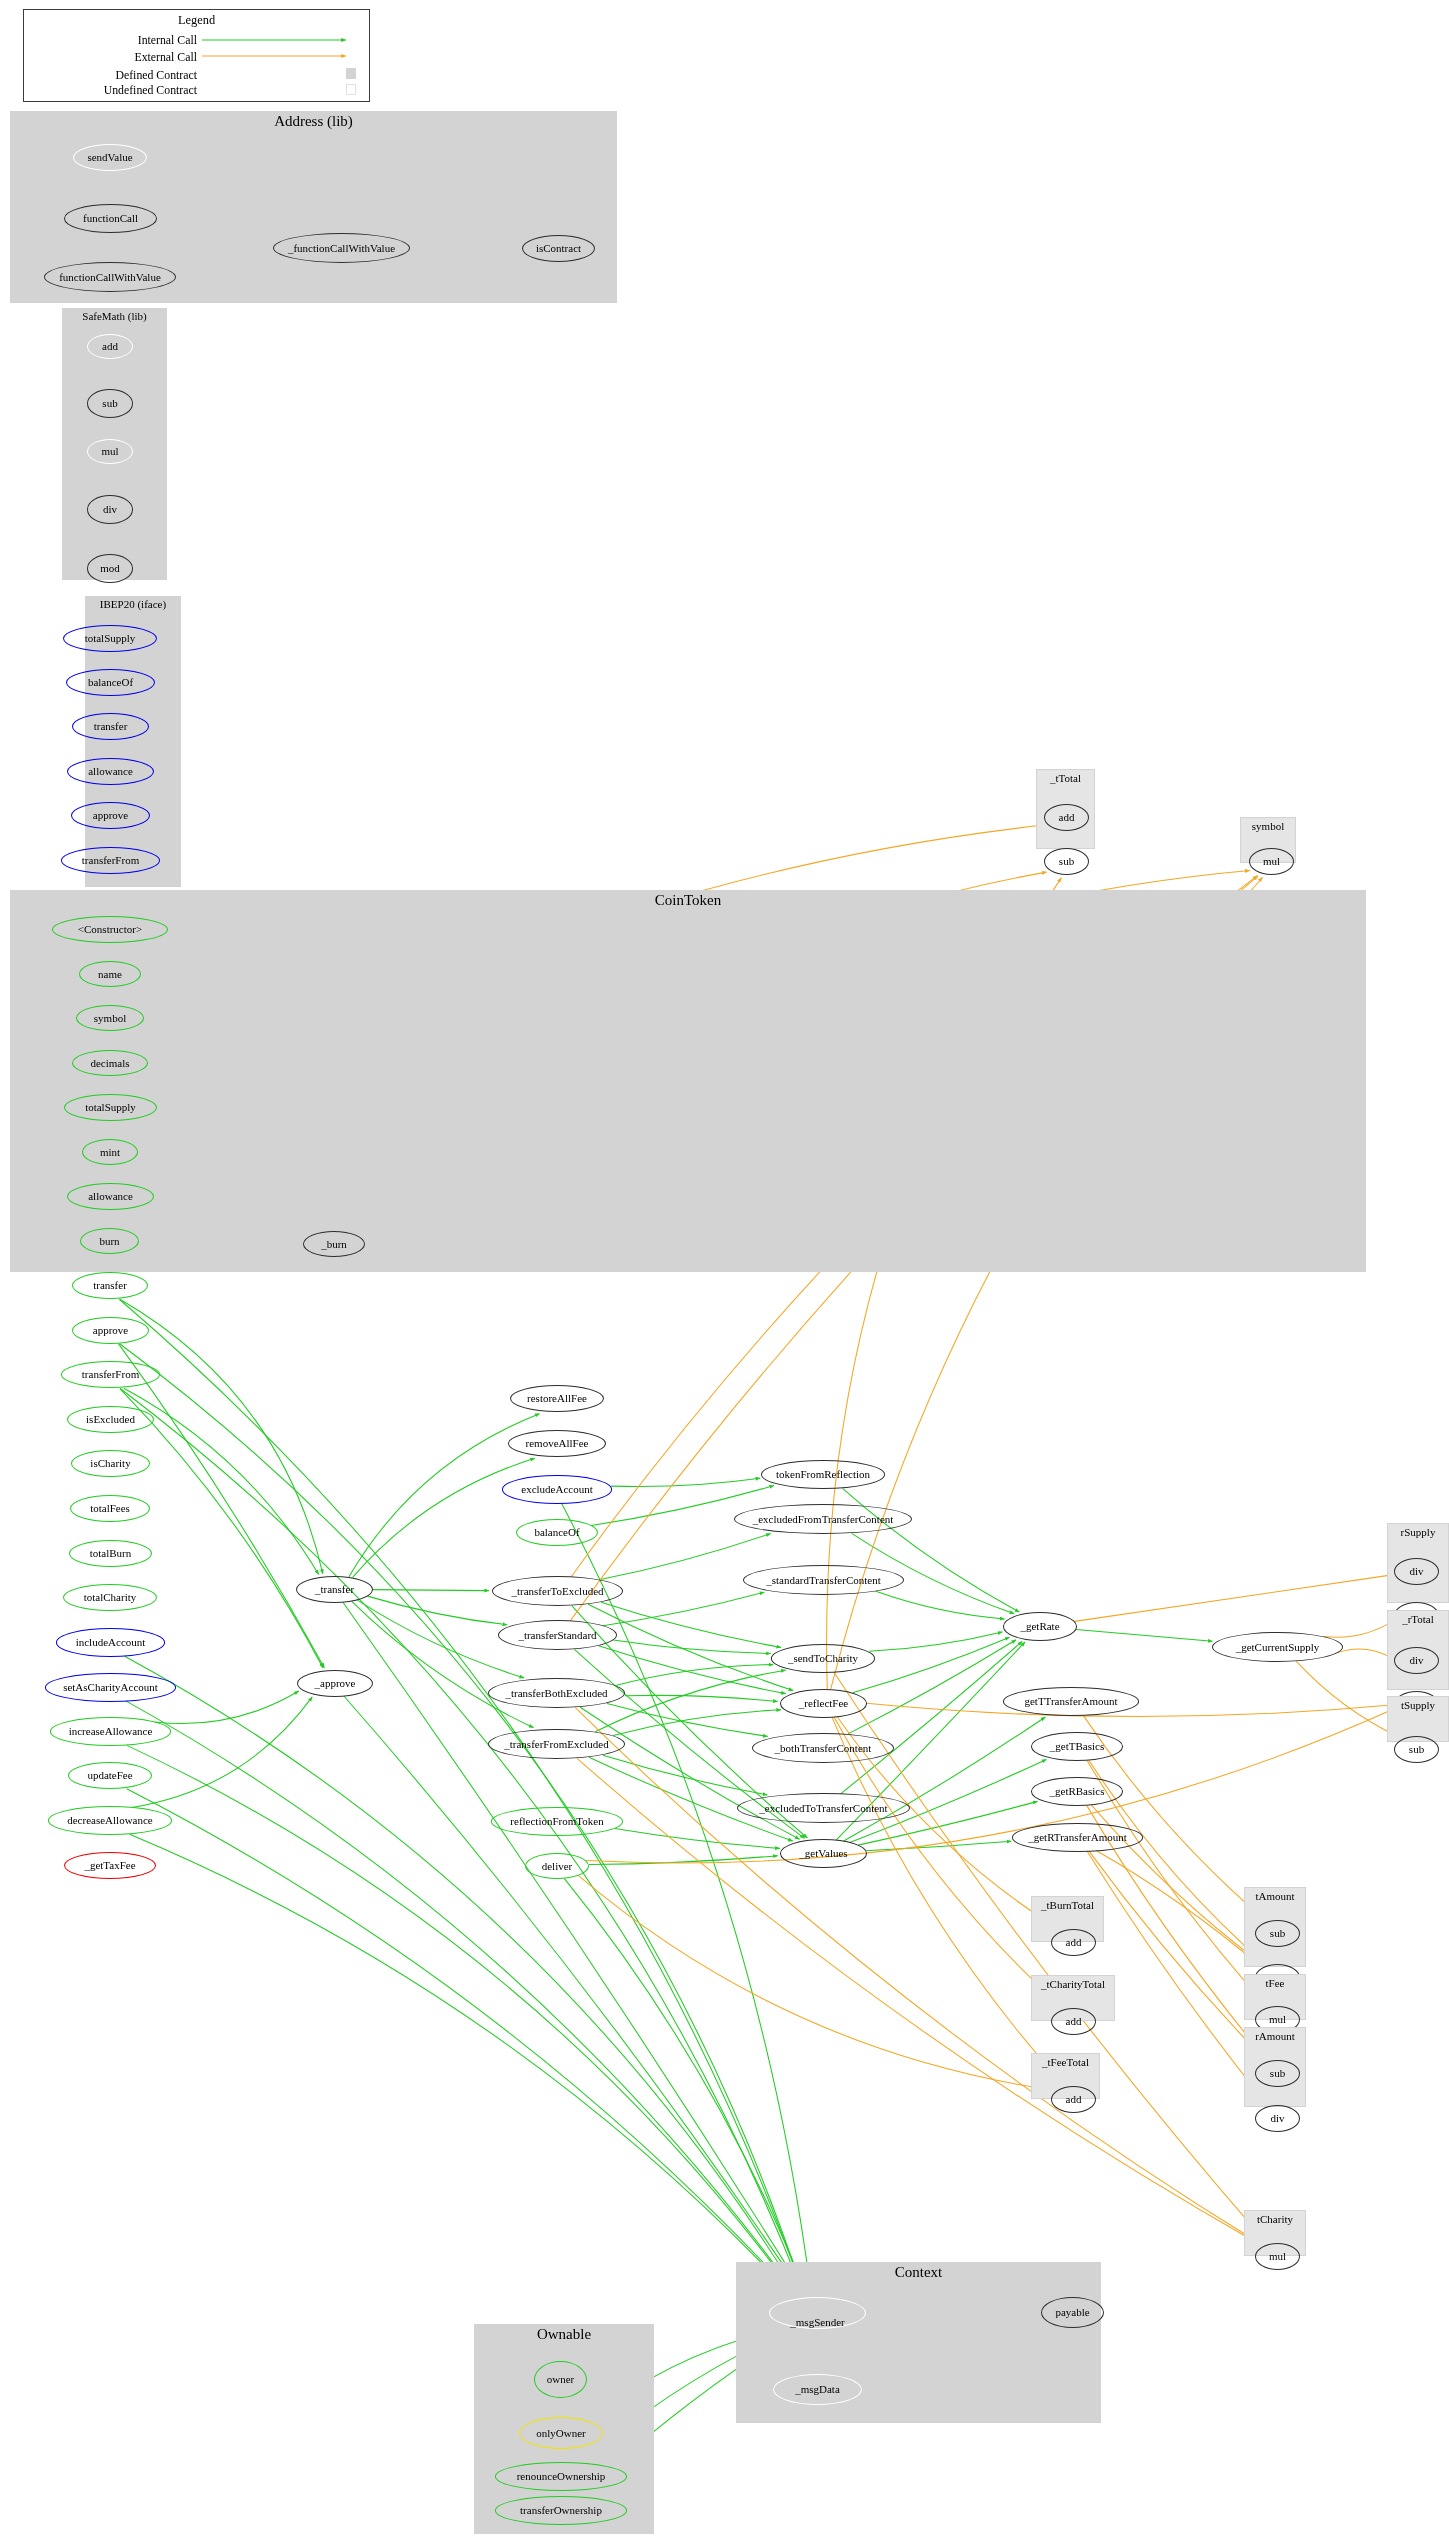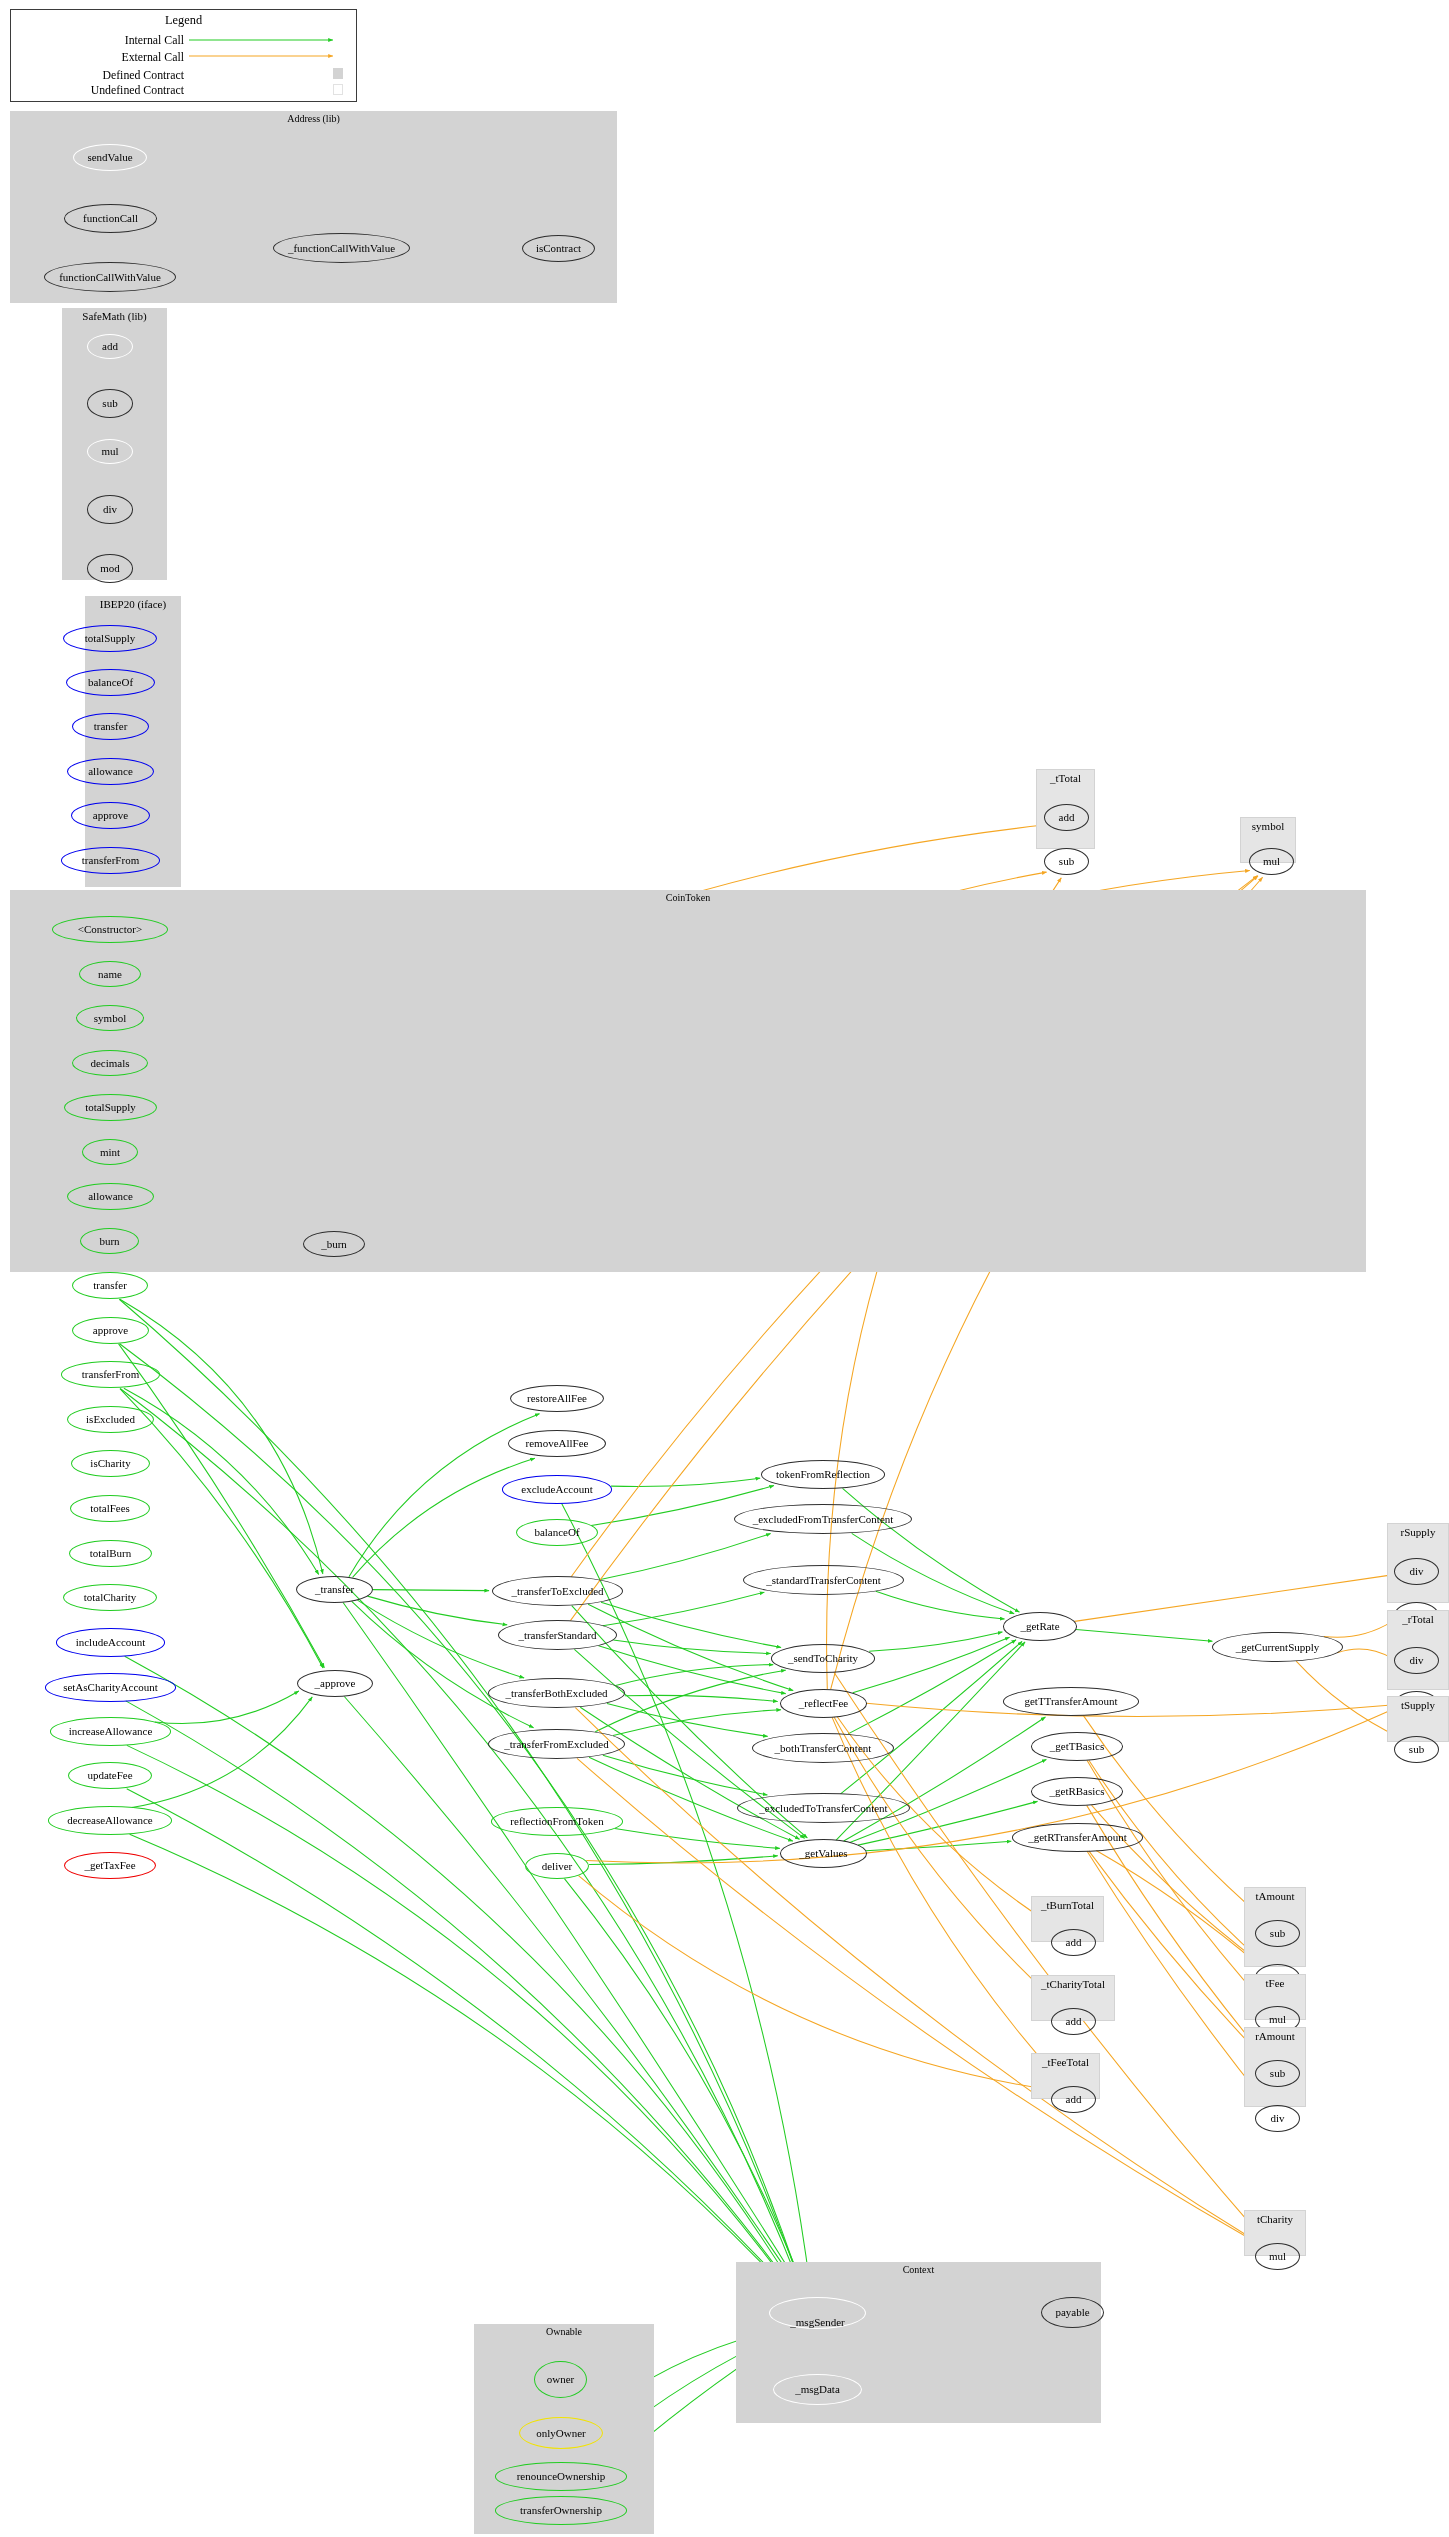--- a/index.html
+++ b/index.html
@@ -8,24 +8,24 @@
     font-family:"Liberation Serif","DejaVu Serif",serif;
     width:1449px;height:2538px;position:relative;overflow:hidden;
   }
   #stage{position:absolute;left:0;top:0;width:1449px;height:2538px;}
   svg#edges{position:absolute;left:0;top:0;width:1449px;height:2538px;pointer-events:none;}
 
   
   .cluster{position:absolute;box-sizing:border-box;}
   .cluster.defined{background:#d3d3d3;border:none;}
   .cluster.undefined{background:#e5e5e5;border:0.6px solid #d3d3d3;}
-  .cluster.legendbox{background:#ffffff;border:1.2px solid #3b3b3b;}
+  .cluster.legendbox{background:#ffffff;border:1.2px solid #3b3b3b;margin-left:13px;}
   .cluster-title{
     position:absolute;left:0;right:0;top:1.9px;text-align:center;
-    font-size:10px;color:#000;white-space:nowrap;
+    font-size:15px;color:#000;white-space:nowrap;
   }
   .cluster.tiny > .cluster-title{font-size:11px;}
 
   
   .node{
     position:absolute;box-sizing:border-box;border-radius:50%;
     display:flex;align-items:center;justify-content:center;
     background:transparent;border-width:1px;border-style:solid;
     font-size:11px;line-height:1;color:#000;white-space:nowrap;
   }

